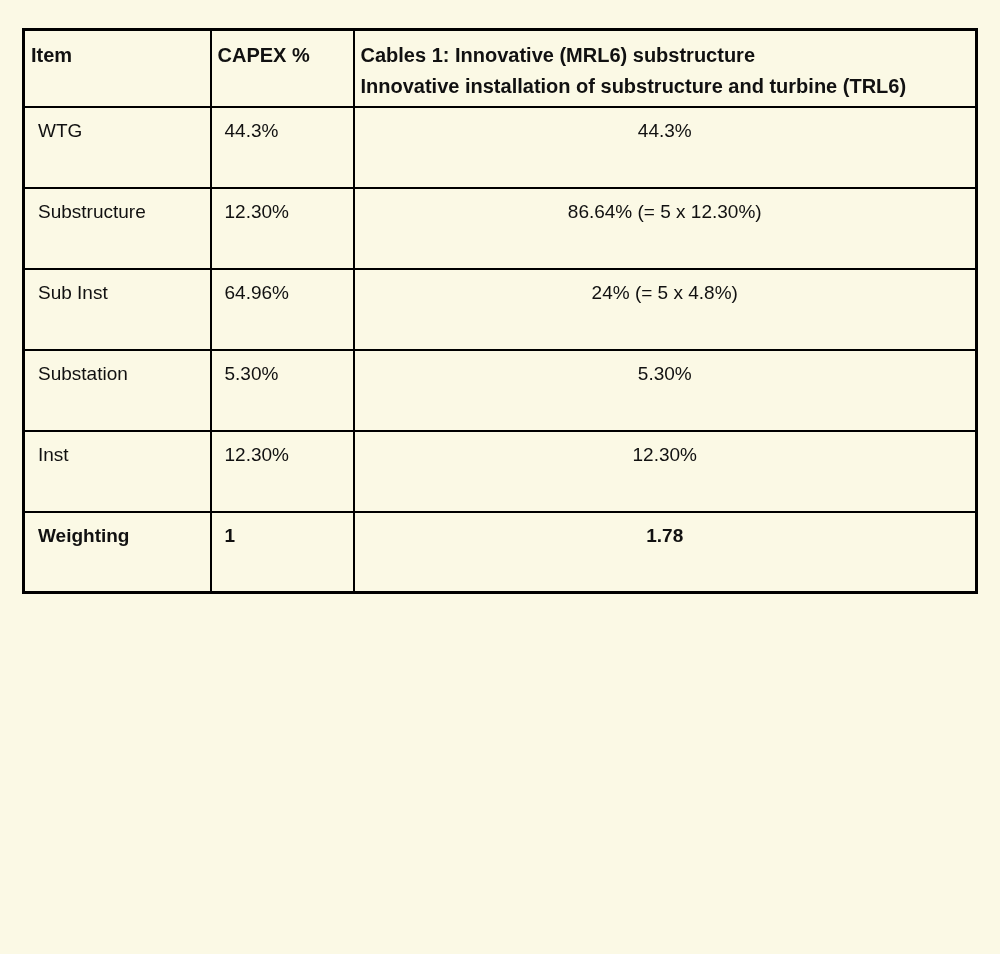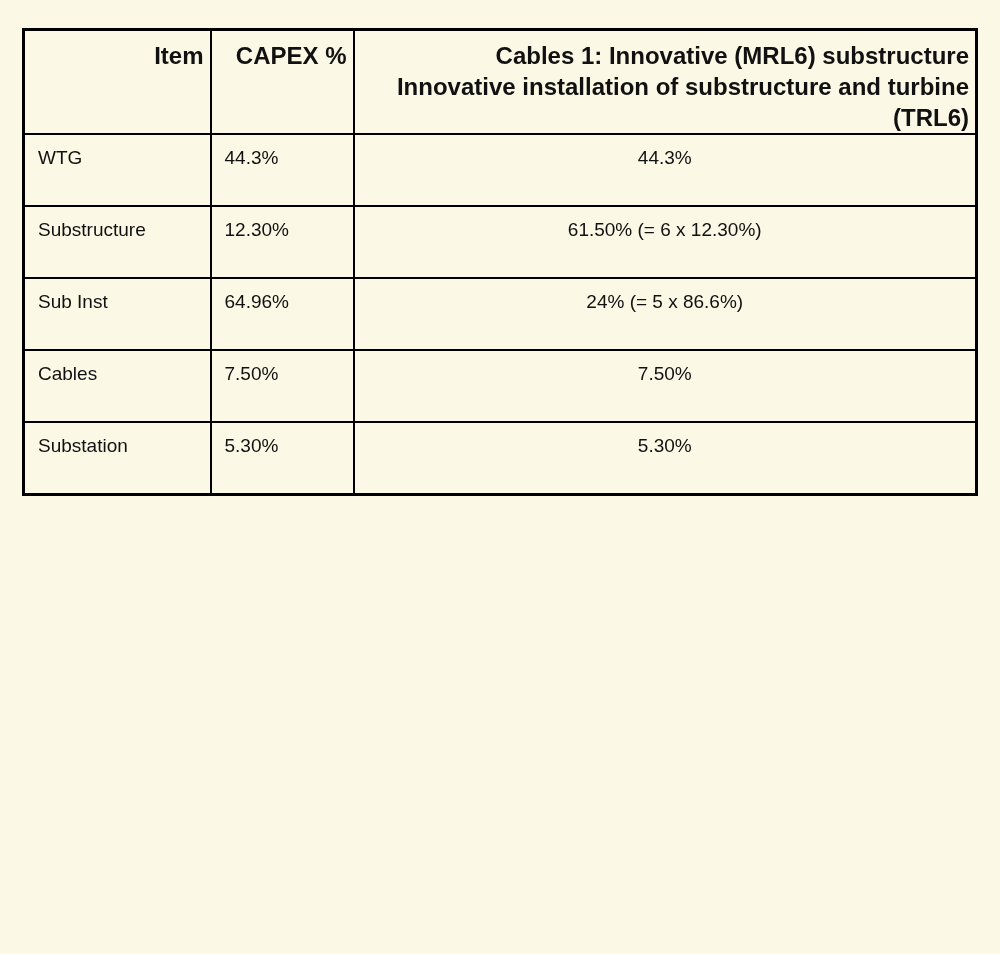--- a/index.html
+++ b/index.html
@@ -34,27 +34,27 @@
   table.capex-table td {
     border: 2px solid #000000;
     vertical-align: top;
     box-sizing: border-box;
     overflow: hidden;
   }
   
   table.capex-table thead tr { height: 77px; }
   table.capex-table th {
     font-weight: bold;
-    font-size: 24px;
+    font-size: 20px;
     line-height: 31px;
     padding: 9px 6px 0 6px;
-    text-align: right;
+    text-align: left;
   }
   
-  table.capex-table tbody tr { height: 72px; }
+  table.capex-table tbody tr { height: 81px; }
   table.capex-table td {
     font-size: 19px;
     line-height: 24px;
     padding: 11px 8px 0 13px;
     text-align: left;
     font-weight: normal;
   }
   table.capex-table td.example-cell {
     text-align: center;
     padding-left: 6px;
@@ -87,32 +87,37 @@
     </thead>
     <tbody>
       <tr>
         <td class="item-cell">WTG</td>
         <td class="capex-cell">44.3%</td>
         <td class="example-cell">44.3%</td>
       </tr>
       <tr>
         <td class="item-cell">Substructure</td>
         <td class="capex-cell">12.30%</td>
-        <td class="example-cell">61.50% (= 6 x 12.30%)</td>
+        <td class="example-cell">86.64% (= 5 x 12.30%)</td>
       </tr>
       <tr>
         <td class="item-cell">Sub Inst</td>
         <td class="capex-cell">64.96%</td>
-        <td class="example-cell">24% (= 5 x 86.6%)</td>
-      </tr>
-      <tr>
-        <td class="item-cell">Cables</td>
-        <td class="capex-cell">7.50%</td>
-        <td class="example-cell">7.50%</td>
+        <td class="example-cell">24% (= 5 x 4.8%)</td>
       </tr>
       <tr>
         <td class="item-cell">Substation</td>
         <td class="capex-cell">5.30%</td>
         <td class="example-cell">5.30%</td>
       </tr>
+      <tr>
+        <td class="item-cell">Inst</td>
+        <td class="capex-cell">12.30%</td>
+        <td class="example-cell">12.30%</td>
+      </tr>
+      <tr class="total-row">
+        <td class="item-cell">Weighting</td>
+        <td class="capex-cell">1</td>
+        <td class="example-cell">1.78</td>
+      </tr>
     </tbody>
   </table>
 </div>
 
 </body></html>

